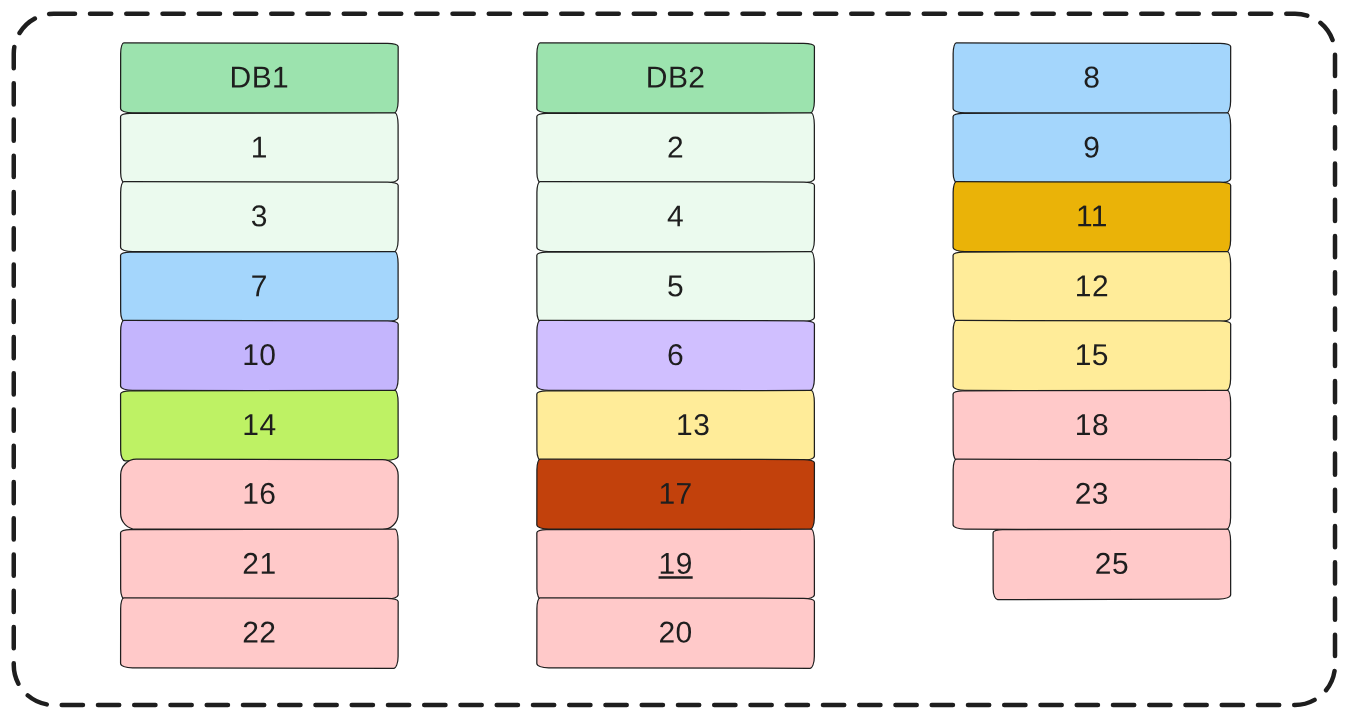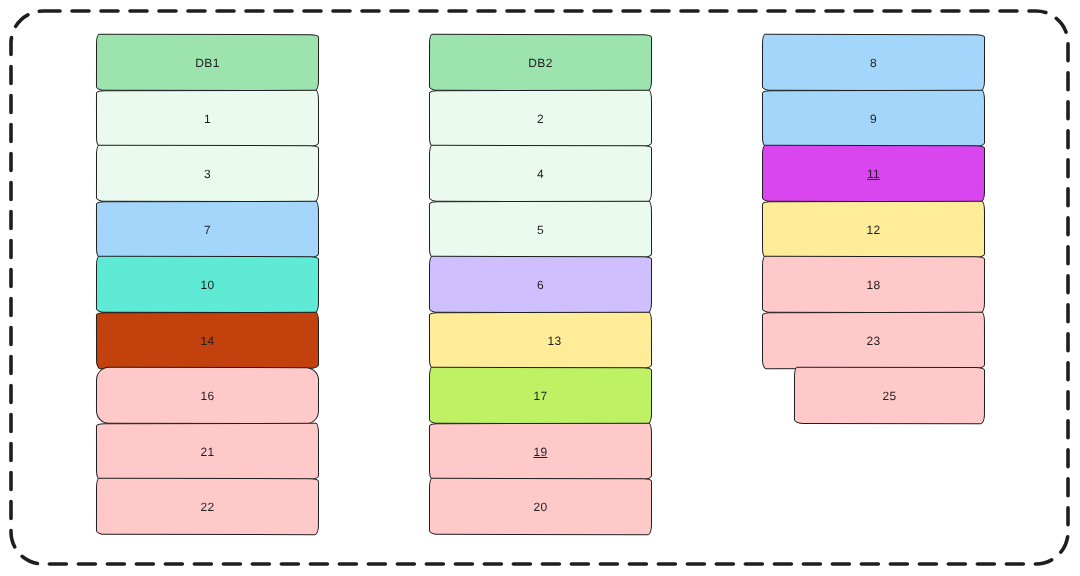--- a/index.html
+++ b/index.html
@@ -36,21 +36,21 @@
     flex-direction: column;
   }
   .db-row {
     height: 57px;
     box-sizing: border-box;
     margin-top: -1.5px;
     border: 1.6px solid #1e1e1e;
     display: flex;
     align-items: center;
     justify-content: center;
-    font-size: 12px;
+    font-size: 24px;
     color: #1e1e1e;
     letter-spacing: 0.3px;
   }
   .db-column .db-row:first-child {
     margin-top: 0;
   }
   
   .db-row:nth-child(odd) {
     border-radius: 3px 9px 4px 10px / 9px 3px 10px 4px;
     transform: rotate(0.08deg);
@@ -66,39 +66,40 @@
 <svg class="frame-svg" viewBox="0 0 1080 576" xmlns="http://www.w3.org/2000/svg">
   <rect x="11" y="11" width="1057" height="553" rx="32" ry="32" fill="none" stroke="#1e1e1e" stroke-width="3.6" stroke-dasharray="17 12" stroke-linecap="round"></rect>
 </svg>
 
 <div class="columns">
     <div class="db-column">
       <div class="db-row db-header" style="background: rgb(156, 227, 174);">DB1</div>
       <div class="db-row" style="background: rgb(235, 250, 238);">1</div>
       <div class="db-row" style="background: rgb(235, 250, 238);">3</div>
       <div class="db-row" style="background: rgb(164, 214, 252);">7</div>
-      <div class="db-row" style="background: #5eead4;">10</div>
-      <div class="db-row" style="background: #c2410c;">14</div>
+      <div class="db-row" style="background: #c4b5fd;">10</div>
+      <div class="db-row" style="background: #bef264;">14</div>
       <div class="db-row" style="background: rgb(255, 201, 201); border-radius: 13px;">16</div>
       <div class="db-row" style="background: rgb(255, 201, 201);">21</div>
       <div class="db-row" style="background: rgb(255, 201, 201);">22</div>
     </div>
     <div class="db-column">
       <div class="db-row db-header" style="background: rgb(156, 227, 174); text-align: right;">DB2</div>
       <div class="db-row" style="background: rgb(235, 250, 238);">2</div>
       <div class="db-row" style="background: rgb(235, 250, 238);">4</div>
       <div class="db-row" style="background: rgb(235, 250, 238);">5</div>
       <div class="db-row" style="background: rgb(208, 191, 255);">6</div>
       <div class="db-row" style="background: rgb(255, 236, 153); padding-left: 28px;">13</div>
-      <div class="db-row" style="background: #bef264;">17</div>
+      <div class="db-row" style="background: #c2410c;">17</div>
       <div class="db-row" style="background: rgb(255, 201, 201); text-decoration: underline;">19</div>
       <div class="db-row" style="background: rgb(255, 201, 201);">20</div>
     </div>
     <div class="db-column">
       <div class="db-row" style="background: rgb(164, 214, 252);">8</div>
       <div class="db-row" style="background: rgb(164, 214, 252);">9</div>
-      <div class="db-row" style="background: #d946ef; text-decoration: underline;">11</div>
+      <div class="db-row" style="background: #eab308;">11</div>
       <div class="db-row" style="background: rgb(255, 236, 153);">12</div>
+      <div class="db-row" style="background: rgb(255, 236, 153);">15</div>
       <div class="db-row" style="background: rgb(255, 201, 201);">18</div>
       <div class="db-row" style="background: rgb(255, 201, 201);">23</div>
       <div class="db-row" style="background: rgb(255, 201, 201); margin-left: 32px;">25</div>
     </div>
   </div>
 
 </body></html>

